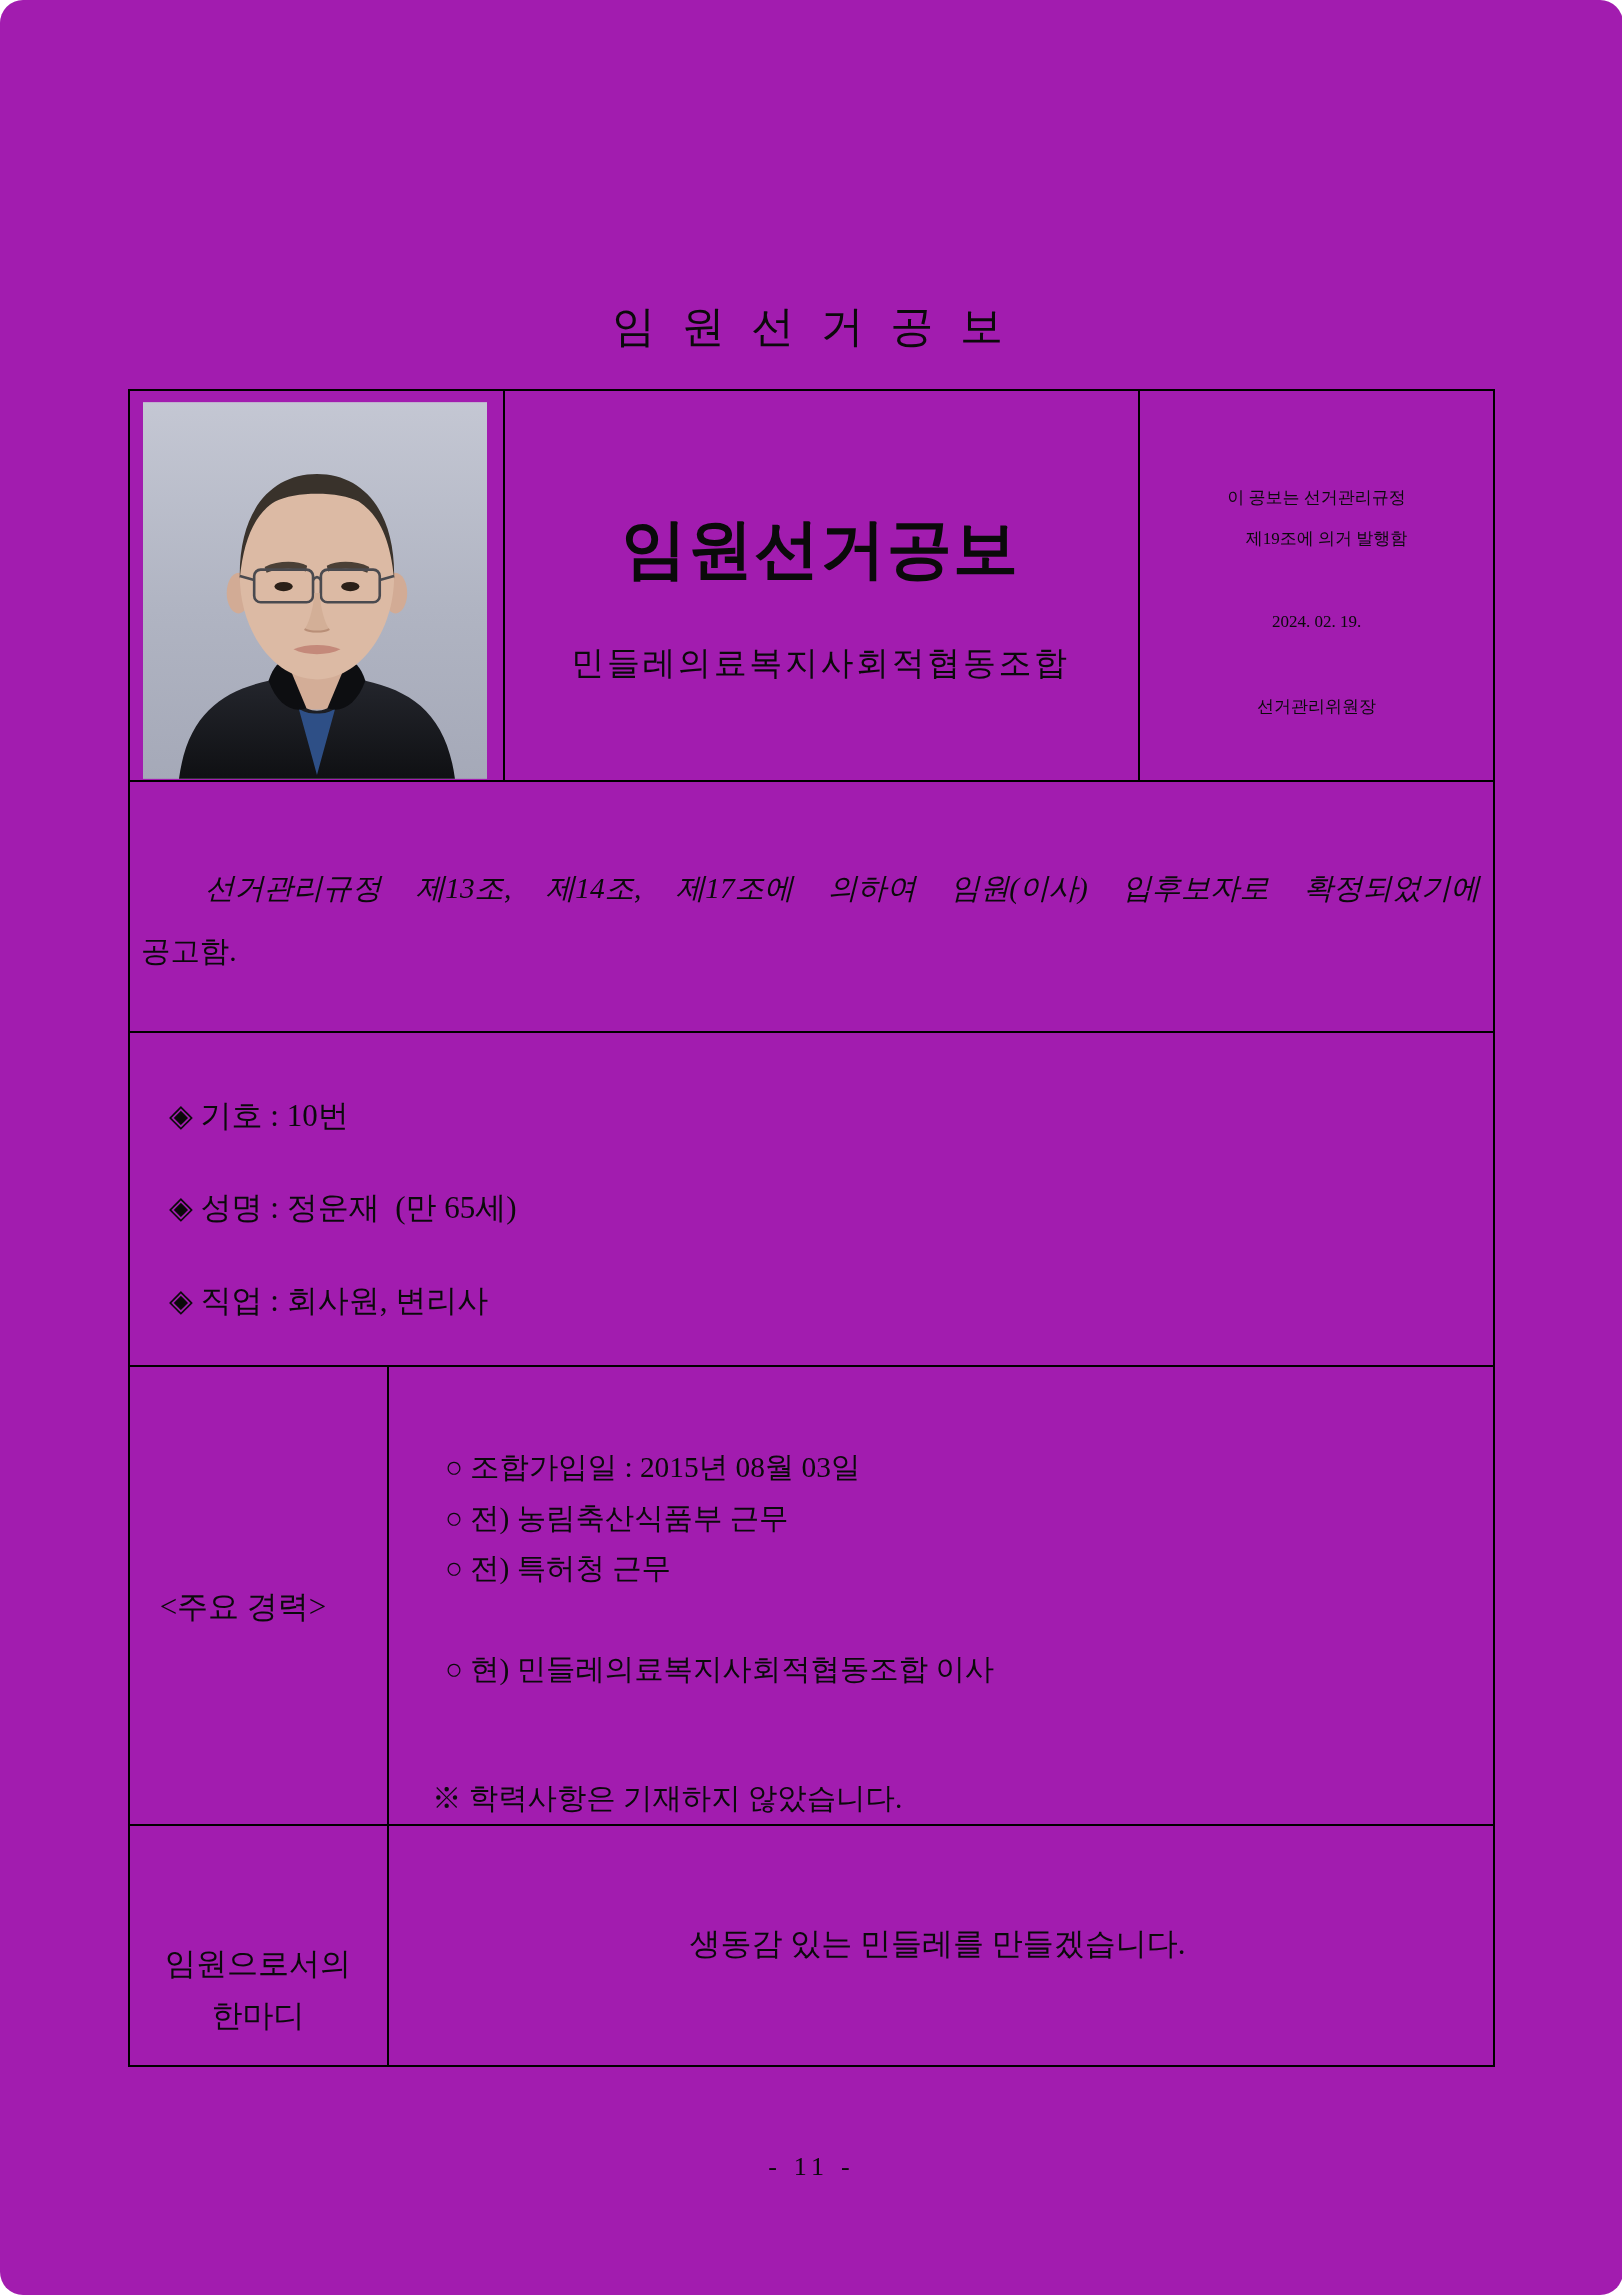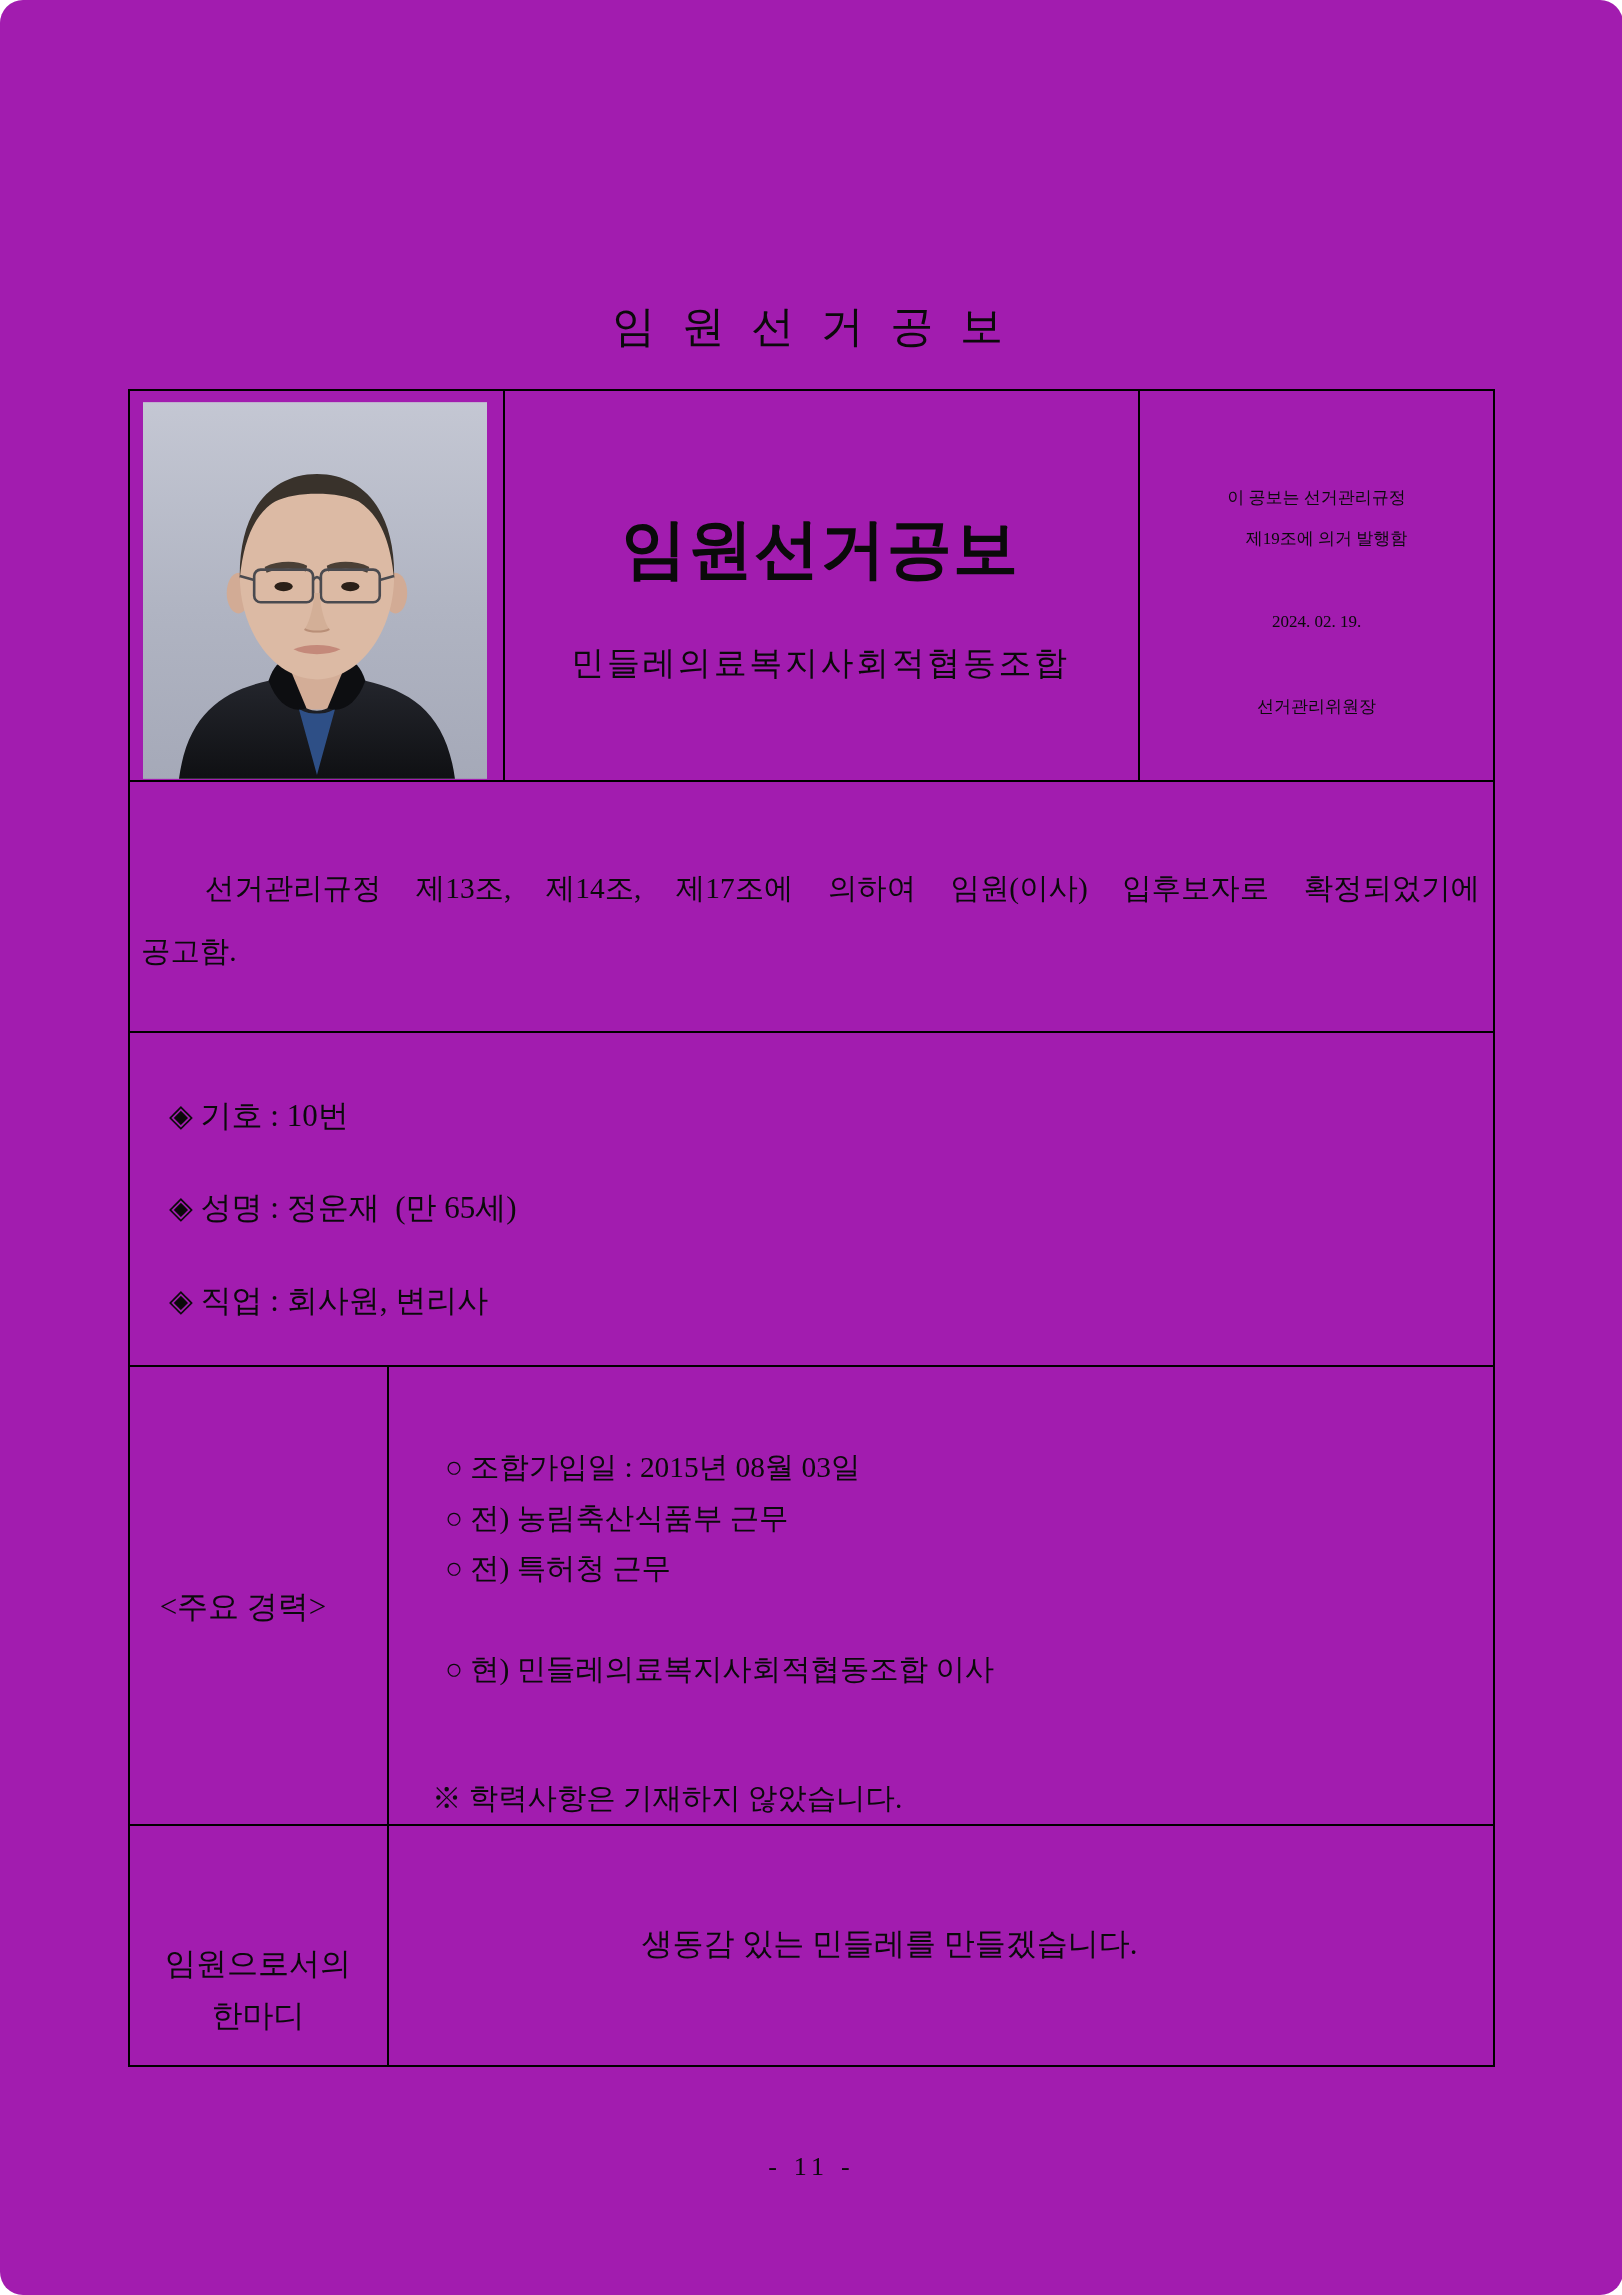--- a/index.html
+++ b/index.html
@@ -38,21 +38,21 @@
   }
   .hdr-right{left:1138px;width:357px;text-align:center;font-size:17px;}
   .issue1{top:486px;}
   .issue2{top:527px;padding-left:10px;}
   .issue-date{top:612px;}
   .issuer{top:695px;}
   .para-line1{
     left:141px;width:1339px;top:857px;height:63px;
     font-size:29.4px;line-height:63px;
     text-align:justify;text-align-last:justify;
-    padding-left:64px;box-sizing:border-box;
+    padding-left:64px;box-sizing:border-box;font-style:italic;
   }
   .para-line2{
     left:141px;top:920px;
     font-size:29.4px;line-height:63px;
   }
   .cand-line{left:169px;font-size:31px;line-height:39px;}
   .cand-1{top:1096px;}
   .cand-2{top:1188px;}
   .cand-3{top:1281px;}
   .career-label{
@@ -65,21 +65,21 @@
   .ci-2{top:1543px;}
   .ci-3{top:1593px;}
   .ci-4{top:1644px;}
   .career-note{left:432px;top:1779px;font-size:29.4px;}
   .msg-label{
     left:128px;width:260px;top:1893px;
     text-align:center;font-size:31px;line-height:52px;margin-top:45px;
   }
   .msg-content{
     left:387px;width:1005px;top:1923px;
-    text-align:center;font-size:31px;
+    text-align:center;font-size:31px;padding-left:48px;
   }
   .page-number{
     left:0;width:1623px;top:2152px;
     text-align:center;font-size:26px;letter-spacing:5.2px;
   }
   .photo{position:absolute;left:143px;top:402px;width:344px;height:377px;}
 </style>
 </head>
 <body>
 

